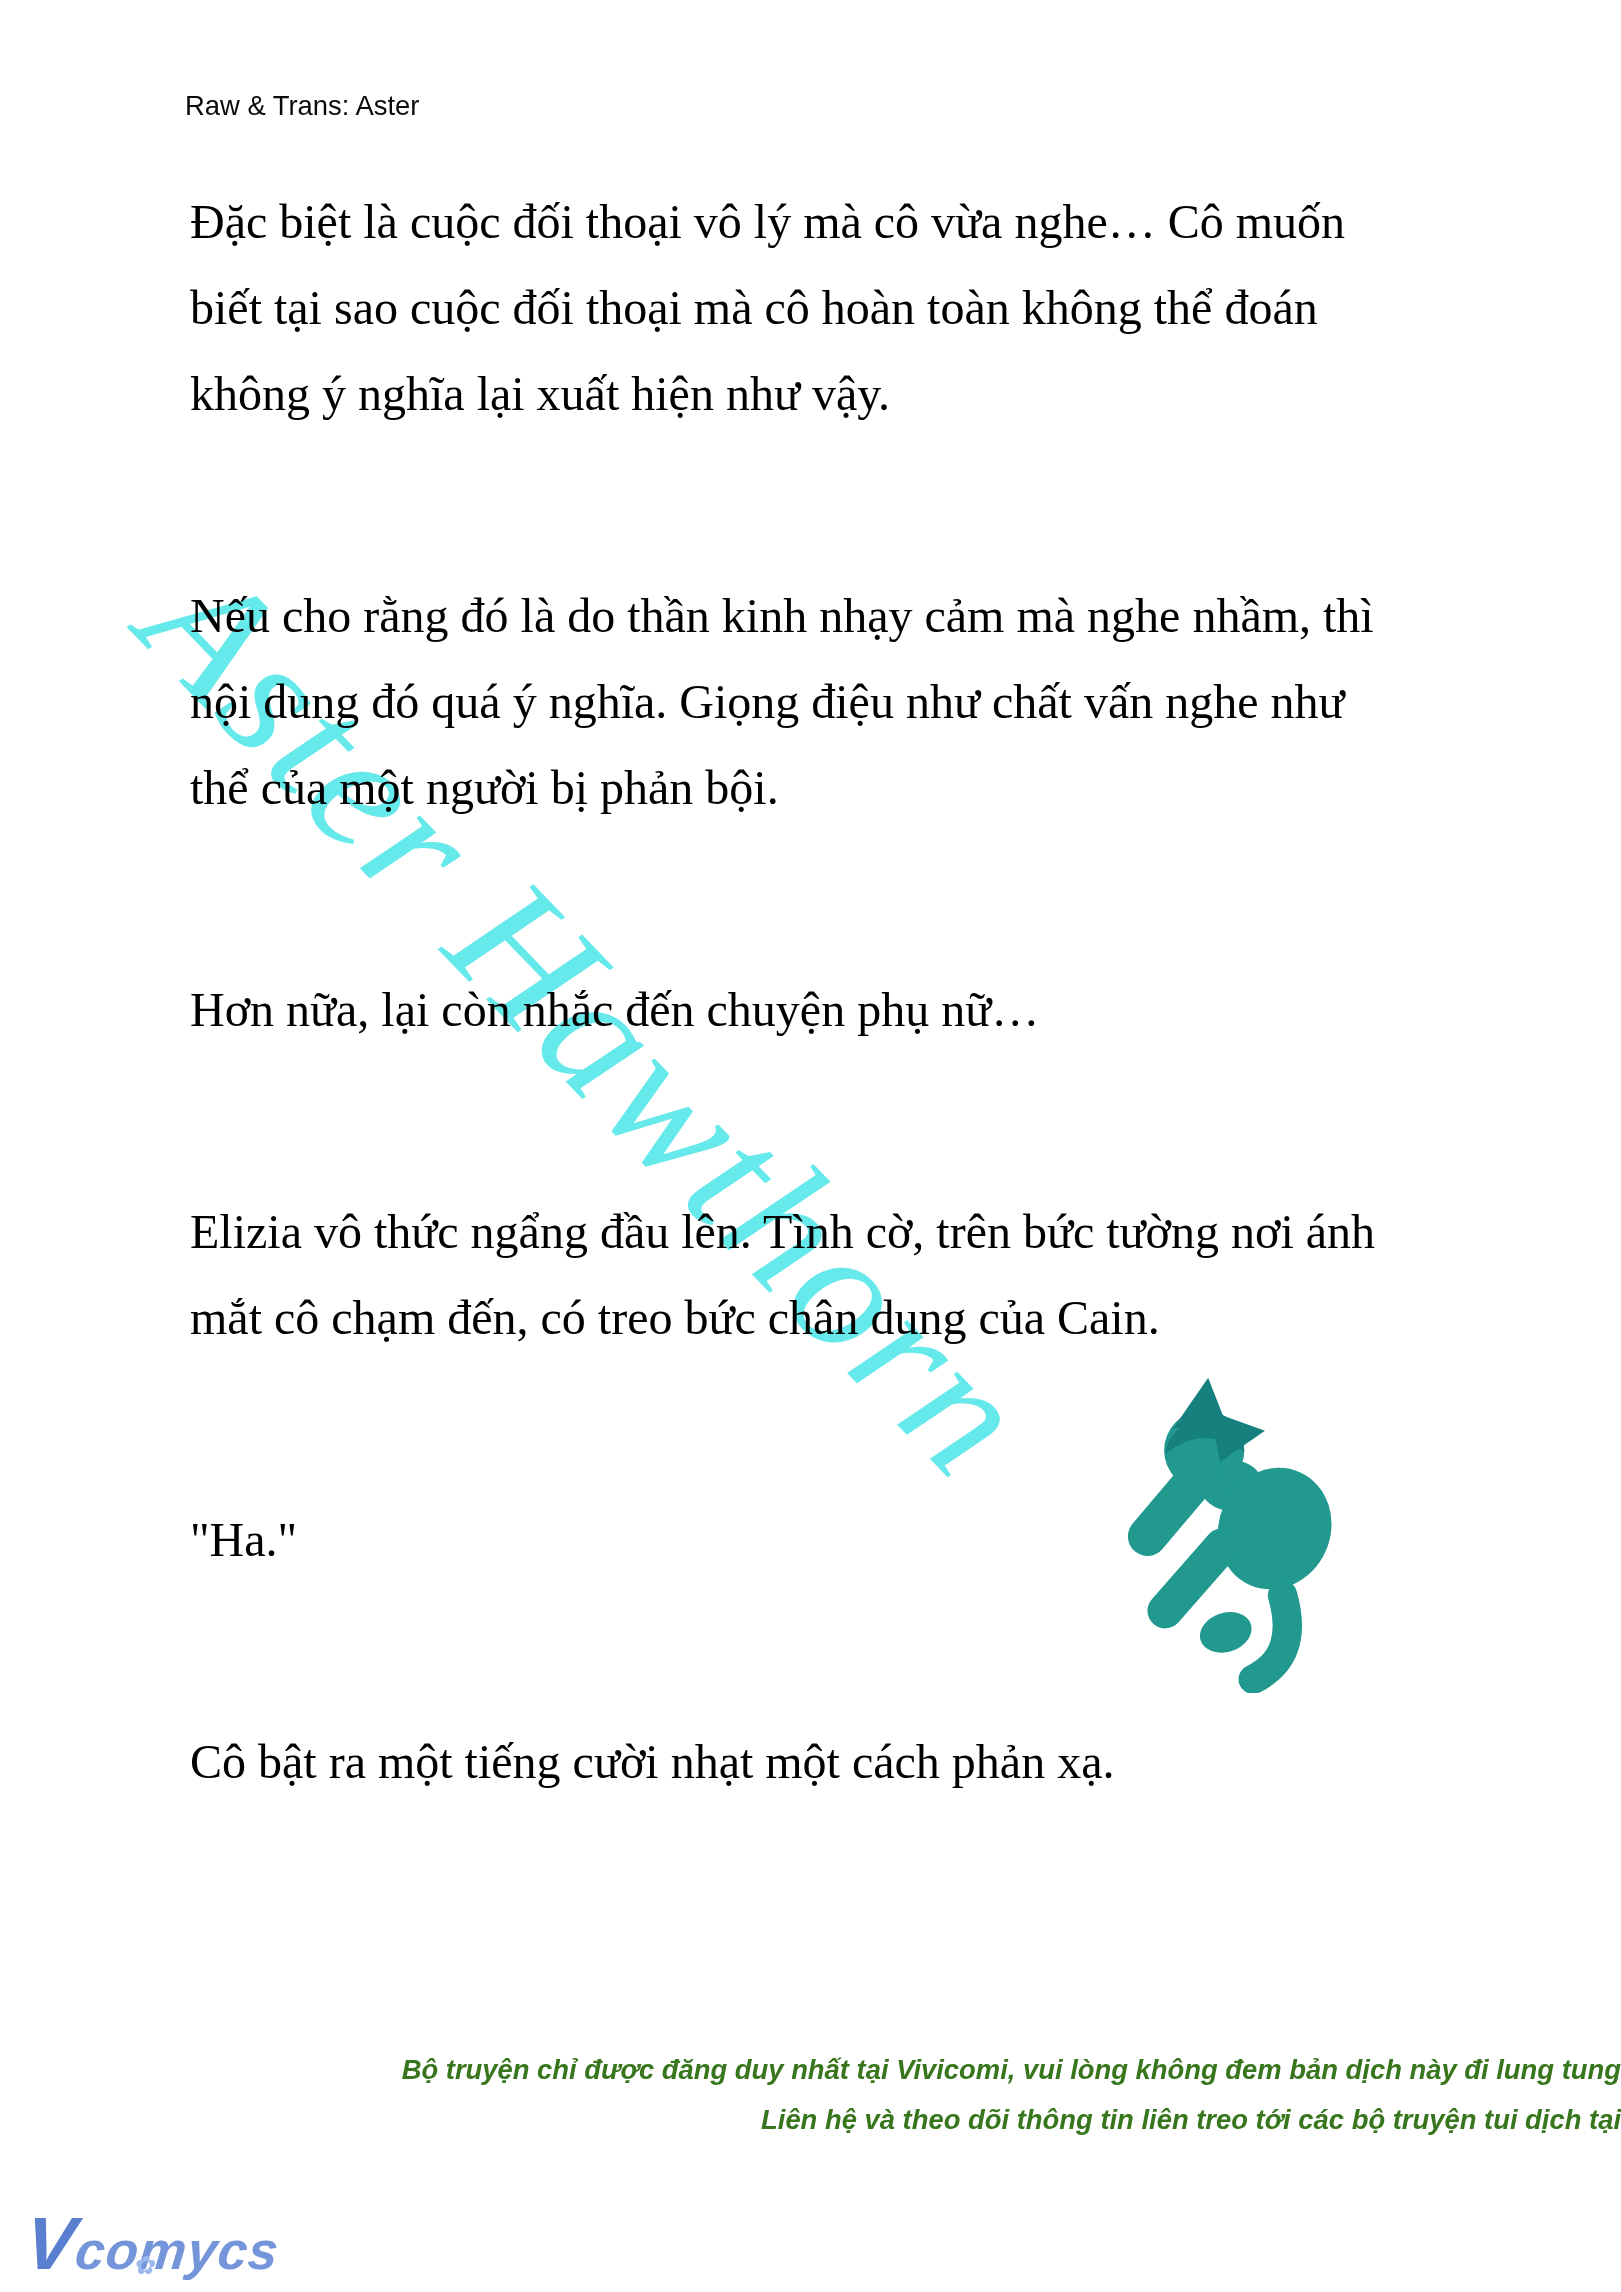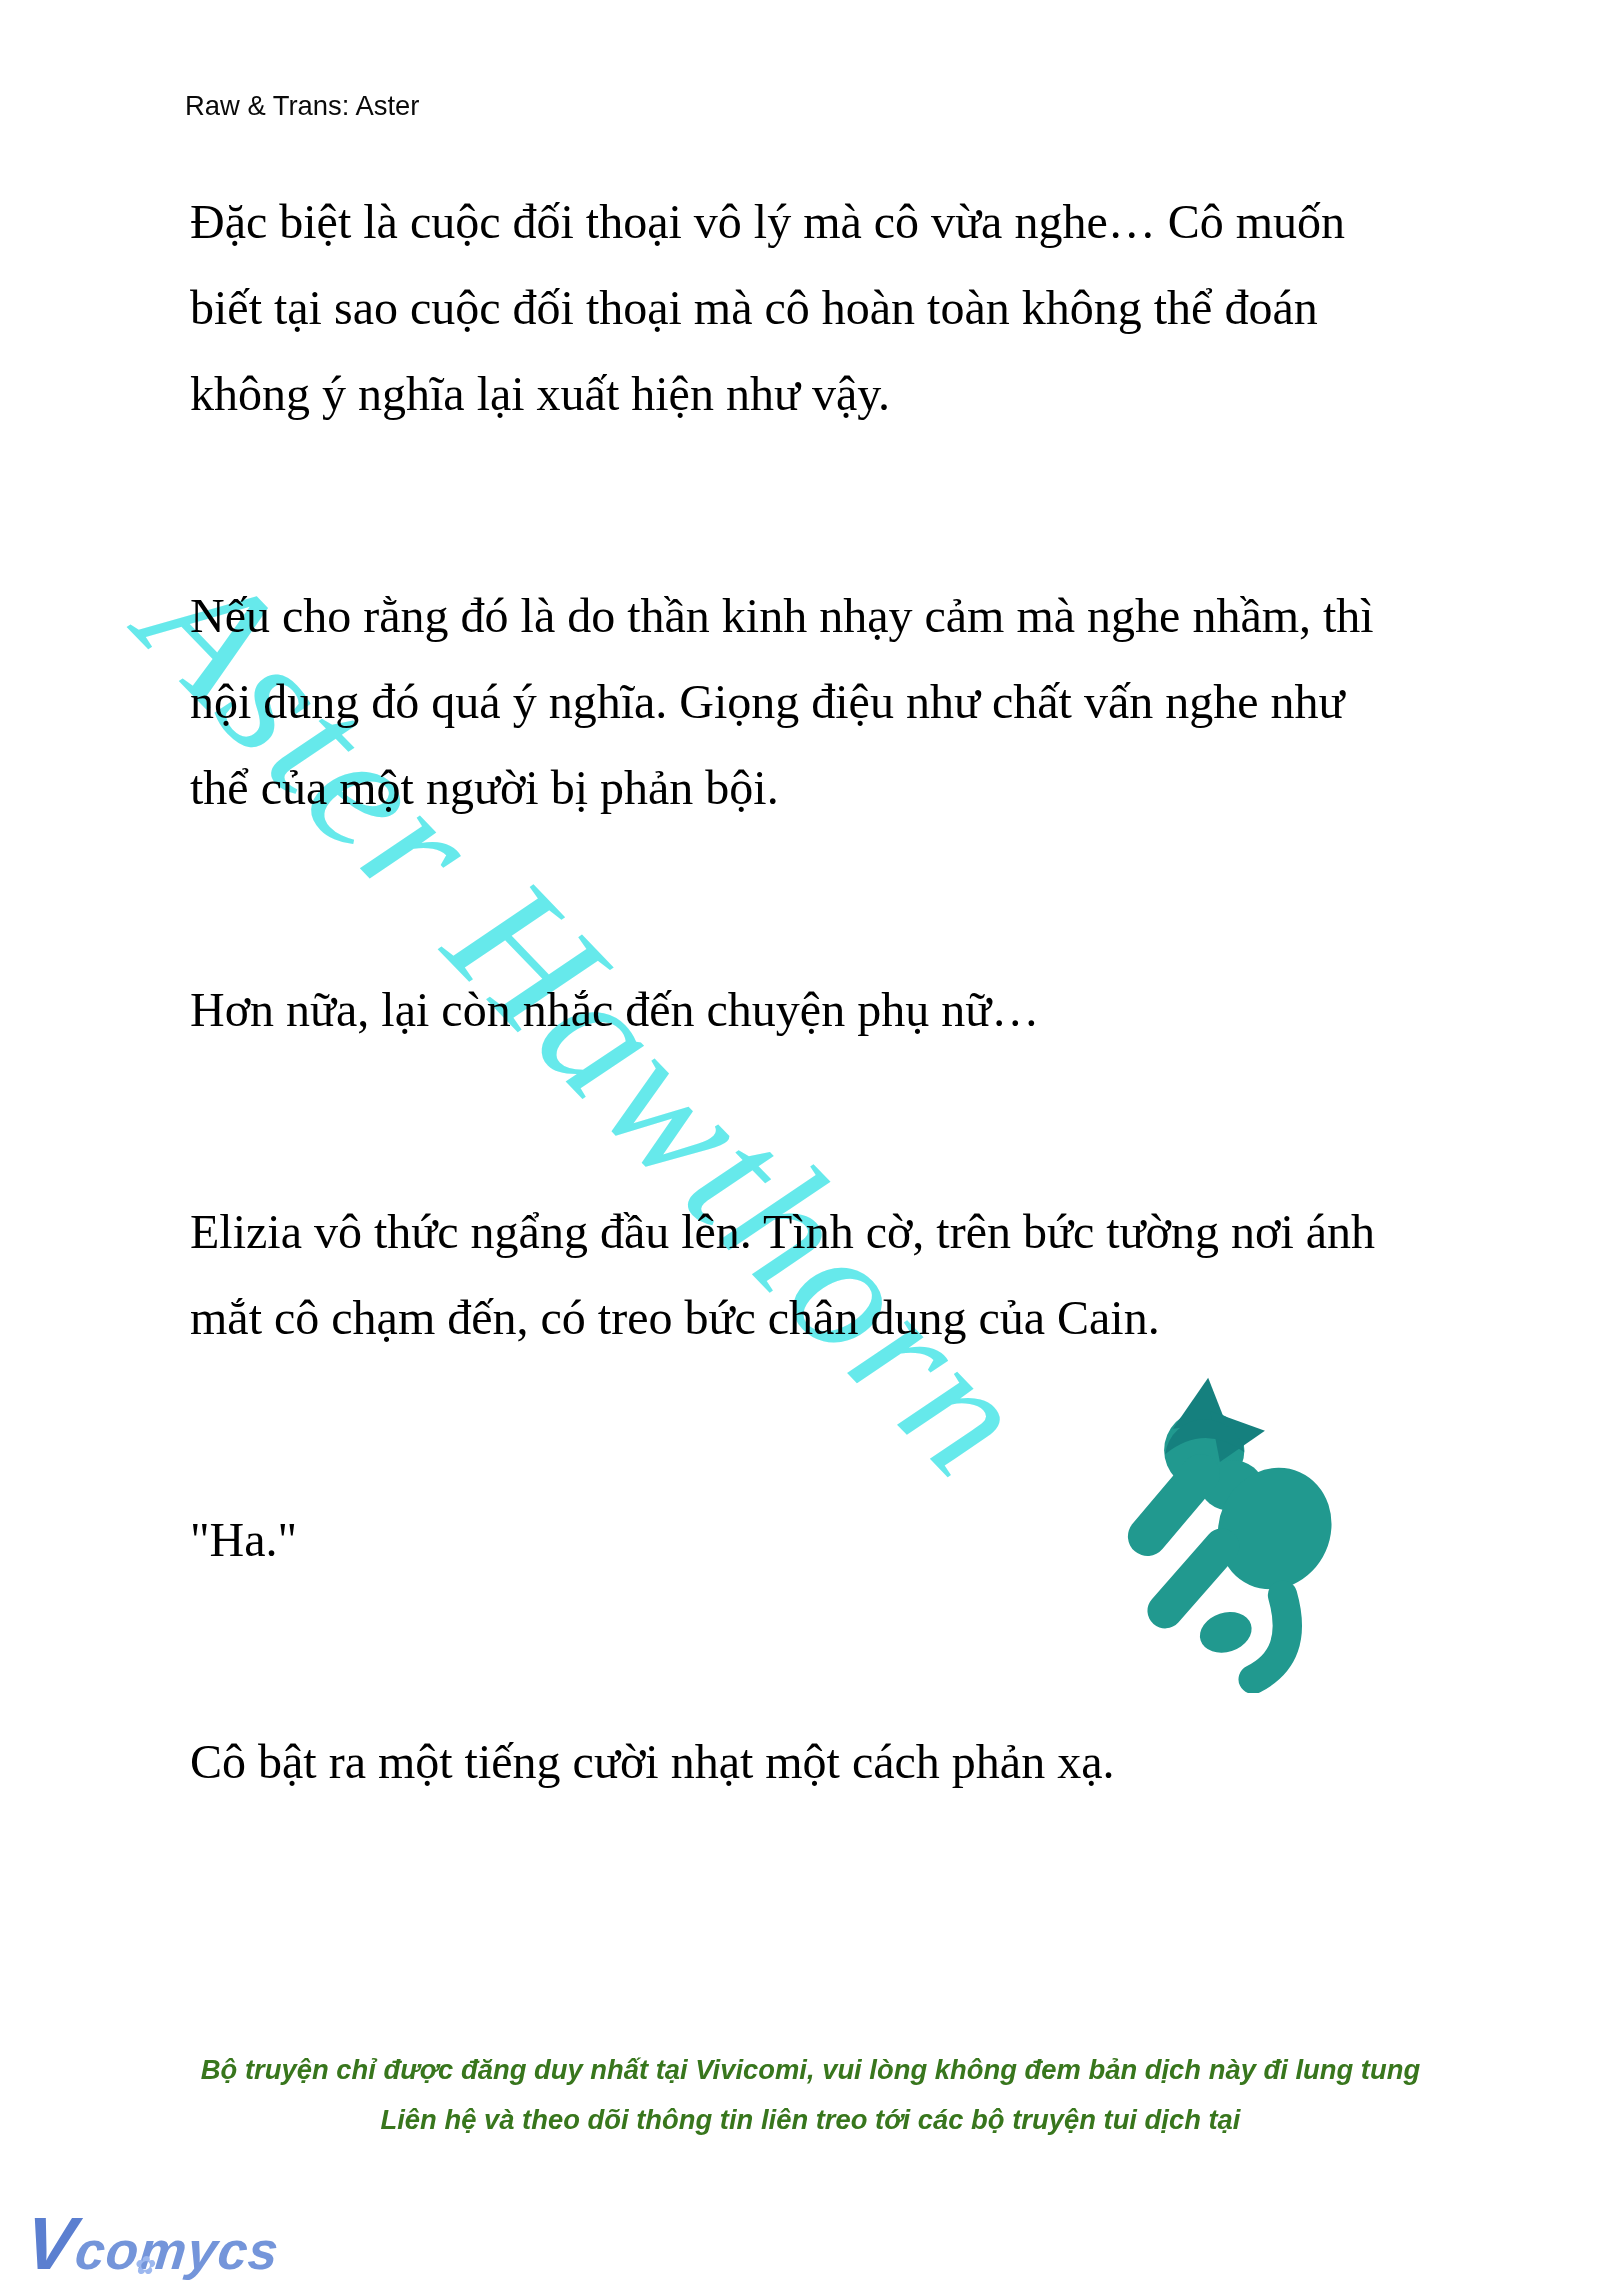--- a/index.html
+++ b/index.html
@@ -52,21 +52,21 @@
   
   .cat {
     position:absolute; left:1106px; top:1370px;
     width:265px; height:323px;
     z-index:0;
   }
 
   
   .footer {
     position:absolute; left:0; top:2045px; width:1621px;
-    text-align:center;
+    text-align:right;
     font-family:"Liberation Sans","DejaVu Sans",sans-serif;
     font-style:italic; font-weight:bold;
     color:#38761d;
     z-index:2;
   }
   .footer .fline { display:block; font-size:27.4px; line-height:50px; white-space:nowrap; }
 
   
   .logo {
     position:absolute; left:25.5px; top:2201px;

